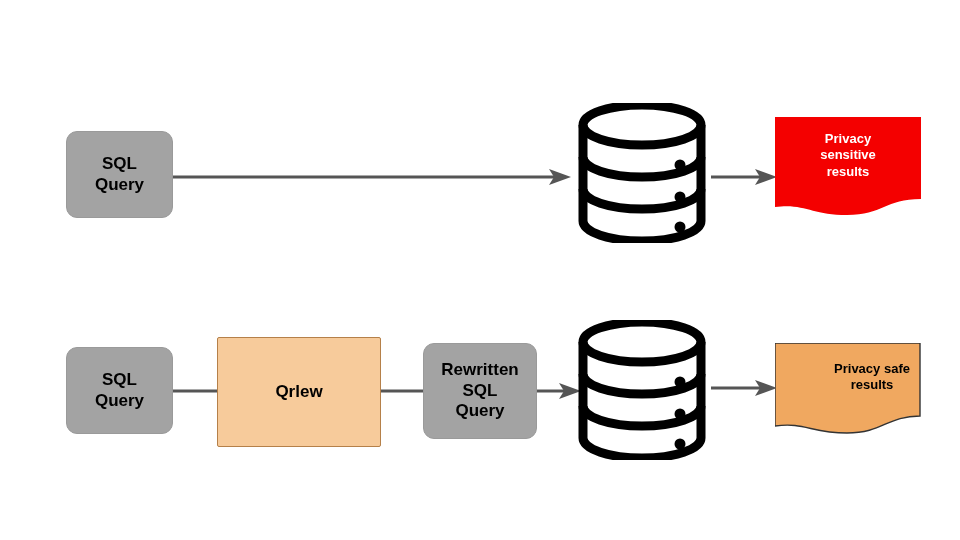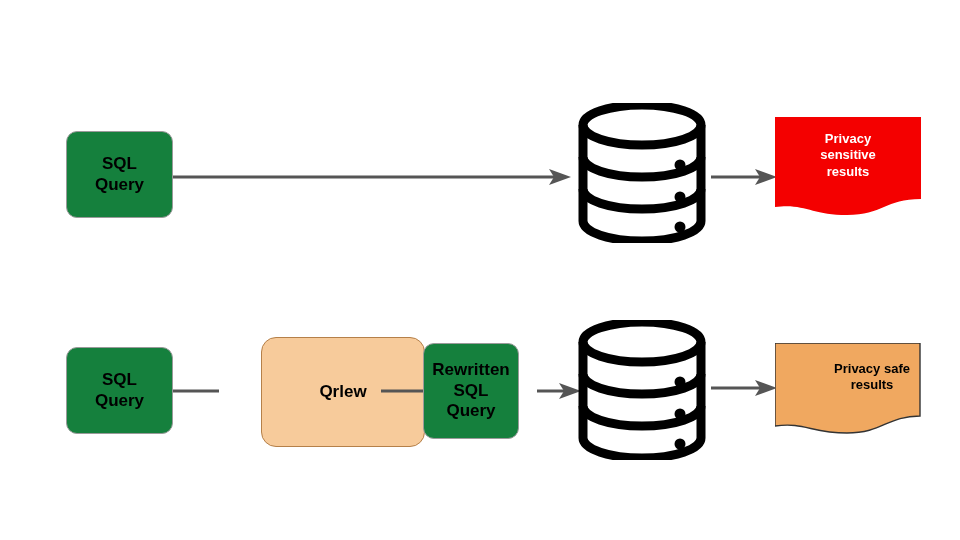--- a/index.html
+++ b/index.html
@@ -28,34 +28,33 @@
     display: flex;
     align-items: center;
     justify-content: center;
     text-align: center;
     font-weight: bold;
     line-height: 1.2;
     white-space: pre-line;
   }
 
   .box-gray {
-    background: #15803d;
+    background: #a3a3a3;
     border: 1.4px solid #9a9a9a;
     border-radius: 11px;
     color: #000000;
     font-size: 17px;
   }
 
   .box-peach {
     background: #f7cb9b;
     border: 1.6px solid #b58049;
-    border-radius: 15px;
+    border-radius: 2px;
     color: #000000;
     font-size: 17px;
-    margin-left: 44px;
   }
 
   
   .wave-shape {
     position: absolute;
   }
   .wave-shape svg {
     position: absolute;
     inset: 0;
     display: block;
@@ -144,21 +143,21 @@
   </div>
 
   <div class="node box-peach" style="left:217px; top:337px; width:164px; height:110px;">Qrlew</div>
 
   <div class="connector" style="left:381px; top:376px; width:42px; height:30px;">
     <svg width="42" height="30" viewBox="0 0 42 30">
       <line x1="0" y1="15" x2="42" y2="15" stroke="#555555" stroke-width="3"></line>
     </svg>
   </div>
 
-  <div class="node box-gray" style="left:423px; top:343px; width:96px; height:96px;">Rewritten
+  <div class="node box-gray" style="left:423px; top:343px; width:114px; height:96px;">Rewritten
 SQL
 Query</div>
 
   <div class="connector" style="left:537px; top:376px; width:45px; height:30px;">
     <svg width="45" height="30" viewBox="0 0 45 30">
       <line x1="0" y1="15" x2="28" y2="15" stroke="#555555" stroke-width="3"></line>
       <polygon points="44,15 22,7 27,15 22,23" fill="#555555"></polygon>
     </svg>
   </div>
 

